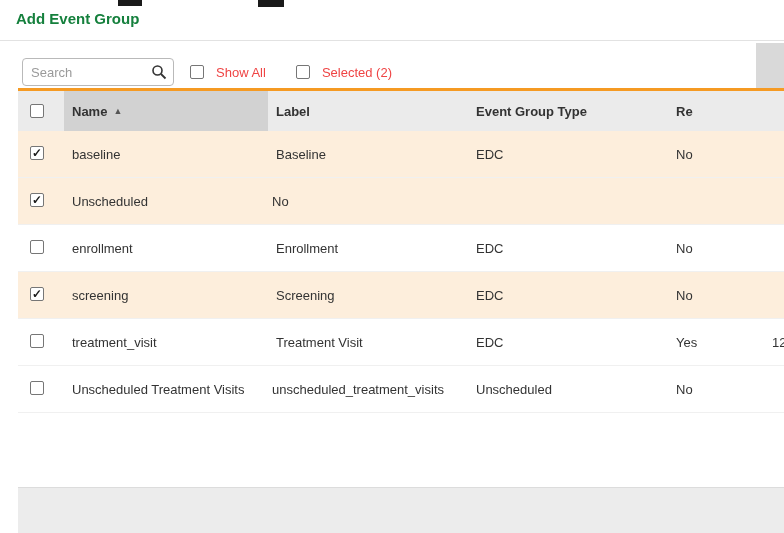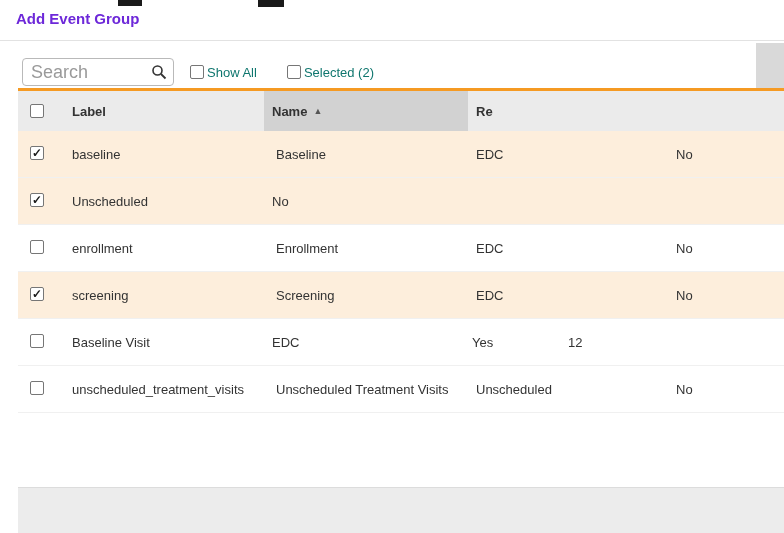--- a/index.html
+++ b/index.html
@@ -16,40 +16,40 @@
     position:relative;
     color:#333;
   }
   .artifact{position:absolute;background:#1a1a1a;}
   .artifact.a1{left:118px;top:0;width:24px;height:6px;}
   .artifact.a2{left:258px;top:0;width:26px;height:7px;}
   .bg-panel{position:absolute;left:756px;top:43px;width:28px;height:45px;background:#d9d9d9;}
 
   .modal-title{
     position:absolute;left:16px;top:10px;
-    font-size:15px;font-weight:600;color:#6d28d9;
+    font-size:15px;font-weight:600;color:#15803d;
   }
   .title-divider{position:absolute;left:0;right:0;top:40px;height:1px;background:#e2e2e2;}
 
   .toolbar{
     position:absolute;left:22px;top:57px;height:30px;
     display:flex;align-items:center;
   }
   .search-wrap{position:relative;width:152px;height:28px;margin-right:16px;}
   .search-wrap input{
     width:100%;height:100%;
     border:1px solid #b9b9b9;border-radius:4px;
-    padding:0 28px 0 8px;font-size:18px;color:#c2410c;
+    padding:0 28px 0 8px;font-size:13px;color:#c2410c;
     font-family:"Liberation Sans", sans-serif;
     outline:none;background:#fff;
   }
   .search-wrap input::placeholder{color:#9a9a9a;}
   .search-icon{position:absolute;right:7px;top:6px;width:16px;height:16px;}
   .cb-group{display:flex;align-items:center;margin-right:30px;cursor:default;}
-  .cb-group .cb-label{font-size:13px;color:#0f766e;margin-left:3px;}
+  .cb-group .cb-label{font-size:13px;color:#ef4444;margin-left:12px;}
 
   .checkbox{
     display:inline-block;width:14px;height:14px;
     border:1px solid #767676;border-radius:2px;background:#fff;
     position:relative;flex:none;
   }
   .checkbox.checked::after{
     content:"\2713";
     position:absolute;left:1px;top:-1px;
     font-size:12px;font-weight:bold;color:#1a1a1a;line-height:14px;
@@ -110,25 +110,26 @@
   </div>
 </div>
 
 <div class="table-viewport">
   <div class="accent-bar"></div>
   <div class="table">
     <div class="thead">
       <div class="th col-cb">
         <span class="checkbox"></span>
       </div>
-      <div class="th col-label">Label</div>
       <div class="th col-name">
         <span>Name</span>
         <span class="sort-arrow">▲</span>
       </div>
+      <div class="th col-label">Label</div>
+      <div class="th col-type">Event Group Type</div>
       <div class="th col-extra">Re</div>
     </div>
 
     <div class="tr selected">
       <div class="td col-cb"><span class="checkbox checked"></span></div>
       <div class="td col-name">baseline</div>
       <div class="td col-label">Baseline</div>
       <div class="td col-type">EDC</div>
       <div class="td col-rep">No</div>
       <div class="td col-extra"></div>
@@ -154,30 +155,31 @@
       <div class="td col-cb"><span class="checkbox checked"></span></div>
       <div class="td col-name">screening</div>
       <div class="td col-label">Screening</div>
       <div class="td col-type">EDC</div>
       <div class="td col-rep">No</div>
       <div class="td col-extra"></div>
     </div>
 
     <div class="tr">
       <div class="td col-cb"><span class="checkbox"></span></div>
-      <div class="td col-label">Baseline Visit</div>
+      <div class="td col-name">treatment_visit</div>
+      <div class="td col-label">Treatment Visit</div>
       <div class="td col-type">EDC</div>
       <div class="td col-rep">Yes</div>
       <div class="td col-extra">12</div>
     </div>
 
     <div class="tr">
       <div class="td col-cb"><span class="checkbox"></span></div>
+      <div class="td col-label">Unscheduled Treatment Visits</div>
       <div class="td col-name">unscheduled_treatment_visits</div>
-      <div class="td col-label">Unscheduled Treatment Visits</div>
       <div class="td col-type">Unscheduled</div>
       <div class="td col-rep">No</div>
       <div class="td col-extra"></div>
     </div>
   </div>
 </div>
 
 <div class="footer"></div>
 
 </body></html>

